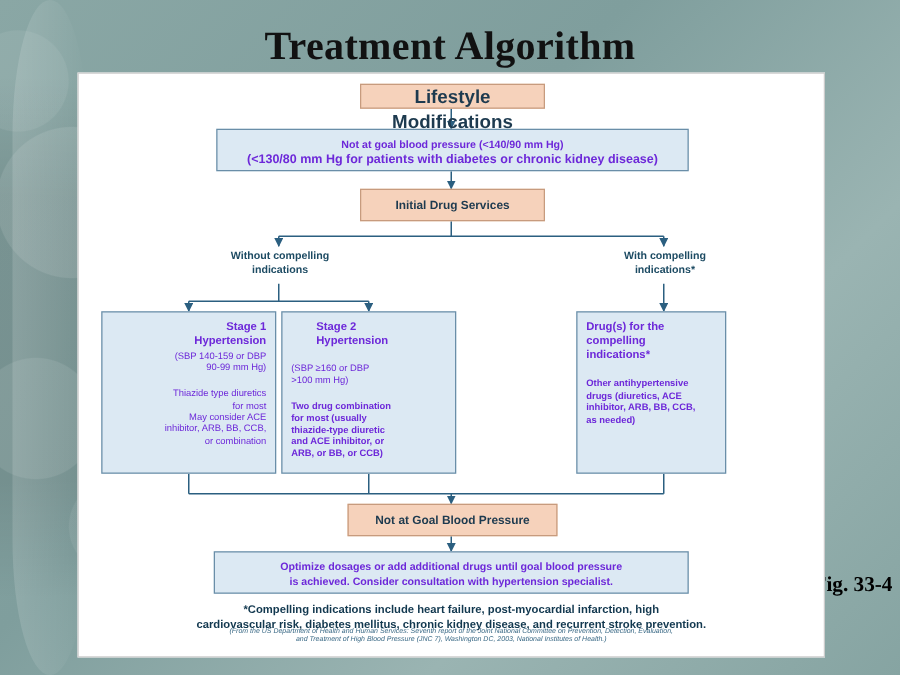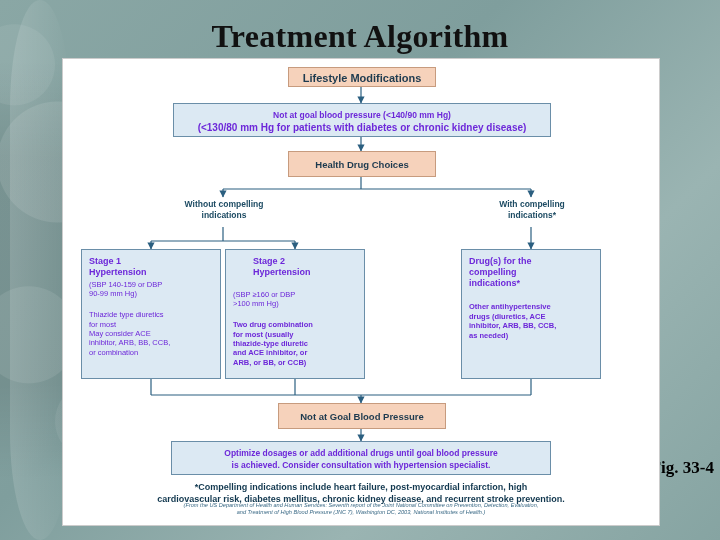--- a/index.html
+++ b/index.html
@@ -99,38 +99,38 @@
       <line x1="232" y1="320" x2="232" y2="336"></line>
       <line x1="468" y1="320" x2="468" y2="336"></line>
       <line x1="88" y1="336" x2="468" y2="336"></line>
       <line x1="298" y1="336" x2="298" y2="344" marker-end="url(#ar)"></line>
 
       <line x1="298" y1="370" x2="298" y2="382" marker-end="url(#ar)"></line>
     </g>
   </svg>
 
   <div class="box peach" style="left:225px;top:8px;width:148px;height:20px;">
-    <div class="ttl" style="font-size:11px;line-height:20px;">Lifestyle Modifications</div>
+    <div class="ttl" style="font-size:15px;line-height:20px;">Lifestyle Modifications</div>
   </div>
 
   <div class="box blue" style="left:110px;top:44px;width:378px;height:34px;padding-top:5px;">
     <div style="font-size:8.5px;font-weight:bold;line-height:1.45;">Not at goal blood pressure (&lt;140/90 mm Hg)</div>
     <div style="font-size:10px;font-weight:bold;line-height:1.45;">(&lt;130/80 mm Hg for patients with diabetes or chronic kidney disease)</div>
   </div>
 
   <div class="box peach" style="left:225px;top:92px;width:148px;height:26px;">
-    <div class="ttl" style="font-size:9.5px;line-height:26px;">Health Drug Choices</div>
+    <div class="ttl" style="font-size:9.5px;line-height:26px;">Initial Drug Services</div>
   </div>
 
   <div class="lbl" style="left:96px;top:140px;width:130px;white-space:pre-line;">Without compelling
 indications</div>
   <div class="lbl" style="left:404px;top:140px;width:130px;white-space:pre-line;">With compelling
 indications*</div>
 
-  <div class="box blue leftbox" style="left:18px;top:190px;width:140px;height:130px;">
+  <div class="box blue leftbox" style="left:18px;top:190px;width:140px;height:130px;text-align:right;">
     <div style="font-size:9px;font-weight:bold;white-space:pre-line;line-height:1.2;">Stage 1
 Hypertension</div>
     <div class="small" style="white-space:pre-line;margin-top:2px;">(SBP 140-159 or DBP
 90-99 mm Hg)</div>
     <div class="small" style="white-space:pre-line;margin-top:12px;font-weight:normal;">Thiazide type diuretics
 for most
 May consider ACE
 inhibitor, ARB, BB, CCB,
 or combination</div>
   </div>
@@ -140,21 +140,21 @@
 Hypertension</div>
     <div class="small" style="white-space:pre-line;margin-top:12px;">(SBP ≥160 or DBP
 &gt;100 mm Hg)</div>
     <div class="small" style="white-space:pre-line;margin-top:12px;font-weight:bold;">Two drug combination
 for most (usually
 thiazide-type diuretic
 and ACE inhibitor, or
 ARB, or BB, or CCB)</div>
   </div>
 
-  <div class="box blue leftbox" style="left:398px;top:190px;width:140px;height:130px;">
+  <div class="box blue leftbox" style="left:398px;top:190px;width:120px;height:130px;">
     <div style="font-size:9px;font-weight:bold;white-space:pre-line;line-height:1.2;">Drug(s) for the
 compelling
 indications*</div>
     <div class="small" style="white-space:pre-line;margin-top:14px;font-weight:bold;">Other antihypertensive
 drugs (diuretics, ACE
 inhibitor, ARB, BB, CCB,
 as needed)</div>
   </div>
 
   <div class="box blue" style="left:108px;top:382px;width:380px;height:34px;padding-top:5px;">

